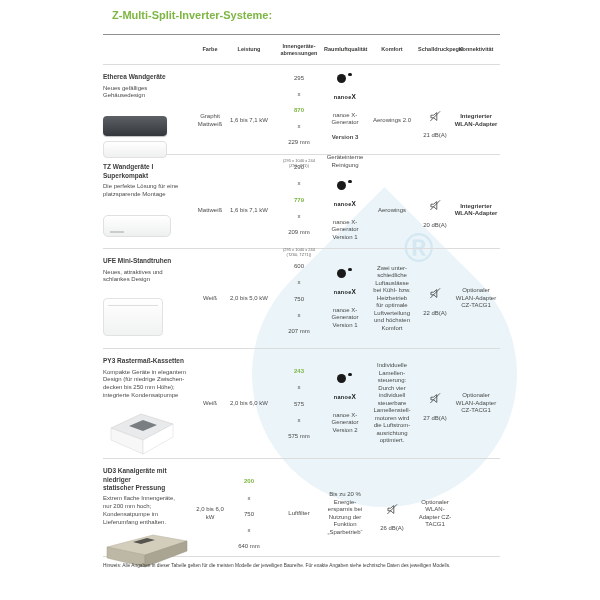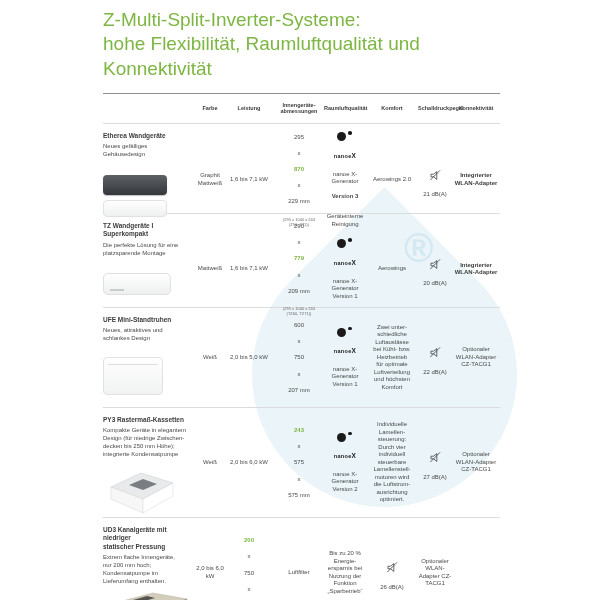--- a/index.html
+++ b/index.html
@@ -12,21 +12,21 @@
   .drop{
     position:absolute; left:252px; top:242px; width:265px; height:265px;
     background:#EAF4F9; border-radius:0 55% 55% 55%; transform:rotate(45deg);
   }
   .rsym{
     position:absolute; left:404px; top:228px; font-size:40px; font-weight:bold;
     color:#D4E8F2; line-height:1;
   }
   
   .content{position:relative; z-index:1; padding:8px 0 0 103px; width:397px;}
-  .title{color:#7DB642; font-size:19px; font-weight:normal; line-height:1.28;}
+  .title{color:#7DB642; font-size:11px; font-weight:bold; line-height:1.28;margin-left:9px;}
   .title-rule{border:none; border-top:1px solid #8f8f8f; margin:12px 0 0 0; width:397px;}
 
   .grid-row{
     display:grid;
     grid-template-columns:93px 28px 50px 50px 42px 52px 34px 48px;
     align-items:center; width:397px; border-bottom:1px solid #DCDCDC;
     box-sizing:border-box;
   }
   .thead{height:30px; align-items:center;}
   .th{
@@ -85,21 +85,20 @@
 
   <div class="watermark">
     <div class="drop"></div>
     <span class="rsym">®</span>
   </div>
 
   <div class="content">
 
     <div class="title">
       <div>Z-Multi-Split-Inverter-Systeme:</div>
-      <div>hohe Flexibilität, Raumluftqualität und Konnektivität</div>
     </div>
     <hr class="title-rule">
 
     <div class="grid-row thead">
       <div class="th"></div>
       <div class="th">Farbe</div>
       <div class="th">Leistung</div>
       <div class="th">Innengeräte-
 abmessungen</div>
       <div class="th">Raumluftqualität</div>

